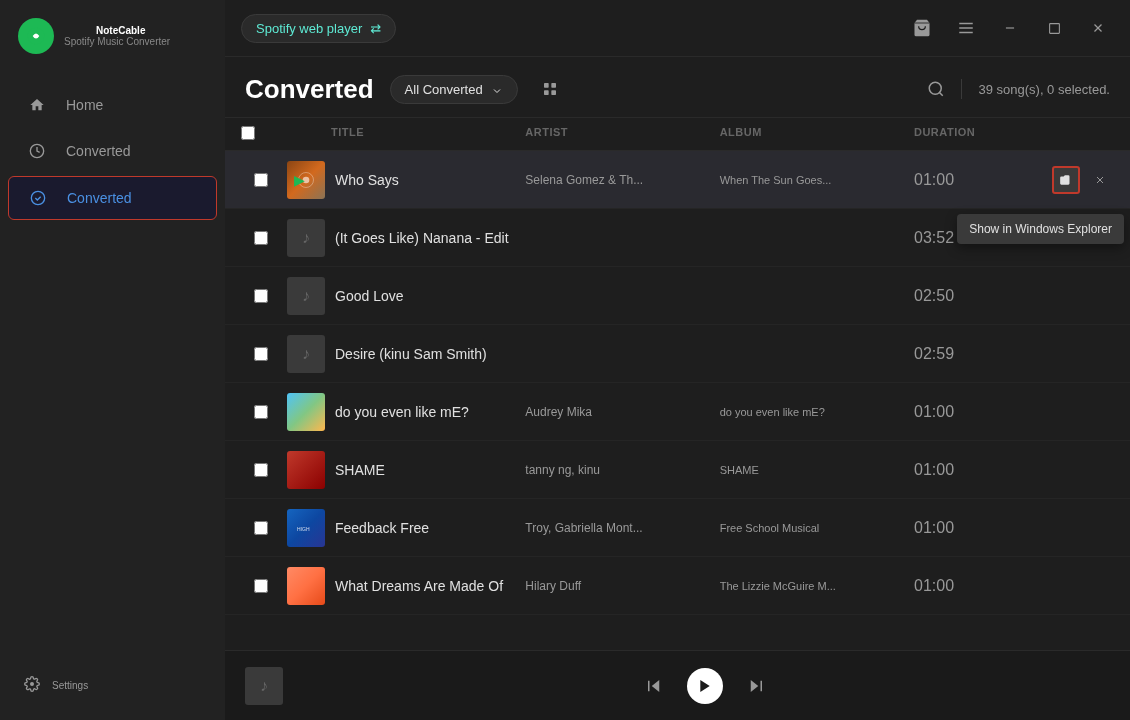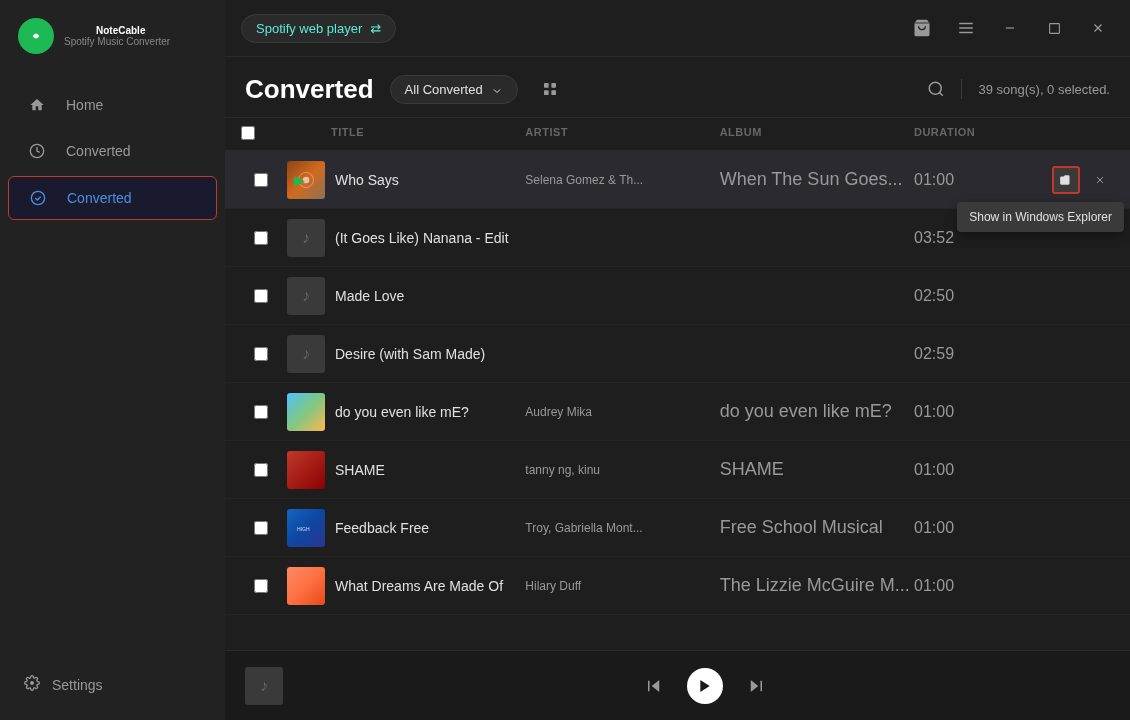--- a/index.html
+++ b/index.html
@@ -106,21 +106,21 @@
       gap: 4px;
     }
 
     .bottom-nav-item {
       display: flex;
       align-items: center;
       padding: 10px 12px;
       gap: 12px;
       cursor: pointer;
       color: #999;
-      font-size: 14px;
+      font-size: 10px;
       border-radius: 4px;
     }
 
     .register-btn {
       display: flex;
       align-items: center;
       gap: 12px;
       background: #2563eb;
       border-radius: 8px;
       padding: 12px 16px;
@@ -361,21 +361,21 @@
       color: #e0e0e0;
       padding-left: 4px;
     }
 
     .row-artist {
       font-size: 12px;
       color: #999;
     }
 
     .row-album {
-      font-size: 18px;
+      font-size: 11px;
       color: #999;
     }
 
     .row-duration {
       font-size: 16px;
       color: #999;
       text-align: left;
     }
 
     .row-actions {
@@ -403,21 +403,21 @@
       color: #e0e0e0;
     }
 
     
     .tooltip-container {
       position: relative;
     }
 
     .tooltip {
       position: absolute;
-      top: 36px;
+      top: 48px;
       right: -10px;
       background: #3a3a3a;
       color: #e0e0e0;
       font-size: 12px;
       padding: 8px 12px;
       border-radius: 4px;
       white-space: nowrap;
       z-index: 100;
       box-shadow: 0 4px 12px rgba(0,0,0,0.4);
     }
@@ -684,37 +684,37 @@
 
     <div class="table-row">
       <div class="row-checkbox">
         <input type="checkbox" style="">
       </div>
       <div class="row-thumb">
         <div class="thumb-img">
           <span class="music-note-icon">♪</span>
         </div>
       </div>
-      <div class="row-title">Made Love</div>
+      <div class="row-title">Good Love</div>
       <div class="row-artist"></div>
       <div class="row-album"></div>
       <div class="row-duration">02:50</div>
       <div class="row-actions"></div>
     </div>
 
     <div class="table-row">
       <div class="row-checkbox">
         <input type="checkbox" style="">
       </div>
       <div class="row-thumb">
         <div class="thumb-img">
           <span class="music-note-icon">♪</span>
         </div>
       </div>
-      <div class="row-title">Desire (with Sam Made)</div>
+      <div class="row-title">Desire (kinu Sam Smith)</div>
       <div class="row-artist"></div>
       <div class="row-album"></div>
       <div class="row-duration">02:59</div>
       <div class="row-actions"></div>
     </div>
 
     <div class="table-row">
       <div class="row-checkbox">
         <input type="checkbox" style="">
       </div>

